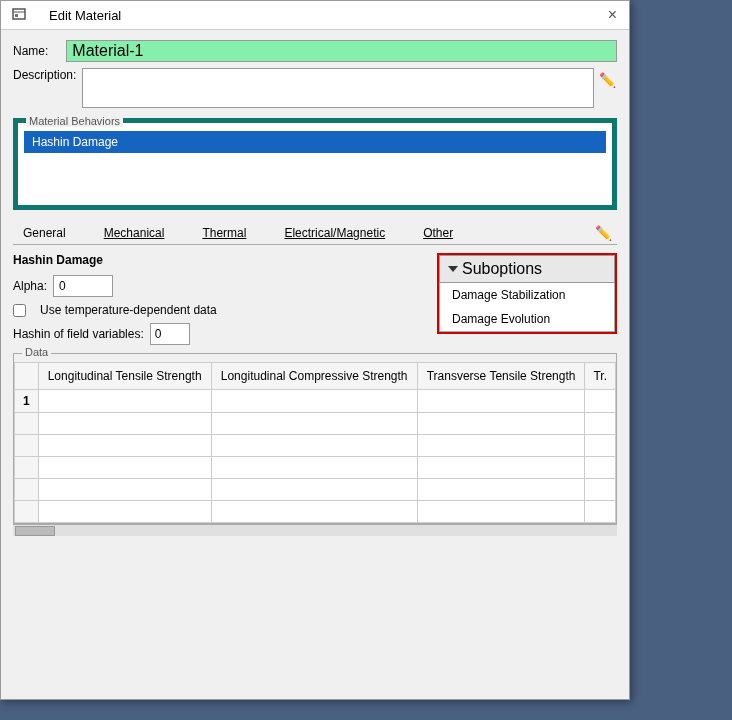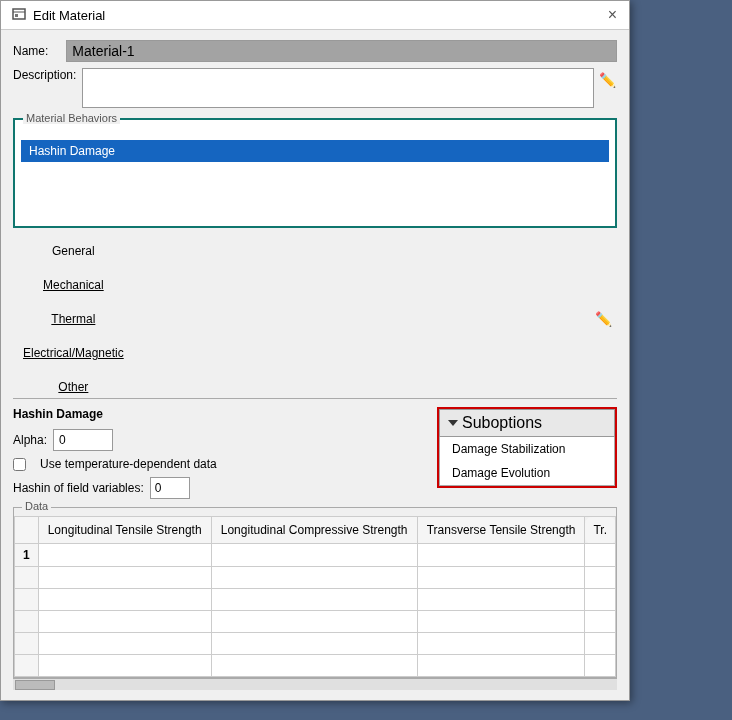--- a/index.html
+++ b/index.html
@@ -30,21 +30,21 @@
       border-bottom: 1px solid #ccc;
       padding: 6px 10px;
       display: flex;
       align-items: center;
       justify-content: space-between;
     }
 
     .title-bar-left {
       display: flex;
       align-items: center;
-      gap: 6px;
+      gap: 22px;
     }
 
     .title-icon {
       width: 16px;
       height: 16px;
       display: flex;
       align-items: center;
       justify-content: center;
       font-size: 14px;
     }
@@ -77,23 +77,23 @@
     }
 
     .field-label {
       color: #000;
       white-space: nowrap;
     }
 
     .field-input {
       flex: 1;
       border: 1px solid #999;
-      background: #a3a3a3;
+      background: #86efac;
       padding: 3px 5px;
-      font-size: 14px;
+      font-size: 16px;
       height: 22px;
     }
 
     .desc-row {
       display: flex;
       align-items: flex-start;
       margin-bottom: 10px;
       gap: 6px;
     }
 
@@ -107,24 +107,24 @@
       resize: none;
     }
 
     .pencil-icon {
       font-size: 14px;
       cursor: pointer;
       margin-top: 4px;
     }
 
     .section-box {
-      border: 2px solid #0f766e;
+      border: 5px solid #0f766e;
       background: #fff;
       margin-bottom: 8px;
-      padding: 16px 6px;
+      padding: 4px 6px;
       position: relative;
     }
 
     .section-label {
       font-size: 11px;
       color: #555;
       position: absolute;
       top: -8px;
       left: 8px;
       background: #f0f0f0;
@@ -152,22 +152,21 @@
       margin-bottom: 8px;
       gap: 0;
       background: #f0f0f0;
       padding: 4px 0 0 0;
       justify-content: space-between;
     }
 
     .tabs-left {
       display: flex;
       align-items: center;
-      gap: 12px;
-      flex-direction: column;
+      gap: 18px;
     }
 
     .tab-item {
       padding: 4px 10px;
       cursor: pointer;
       font-size: 12px;
       color: #000;
       border: none;
       background: none;
       text-decoration: none;

